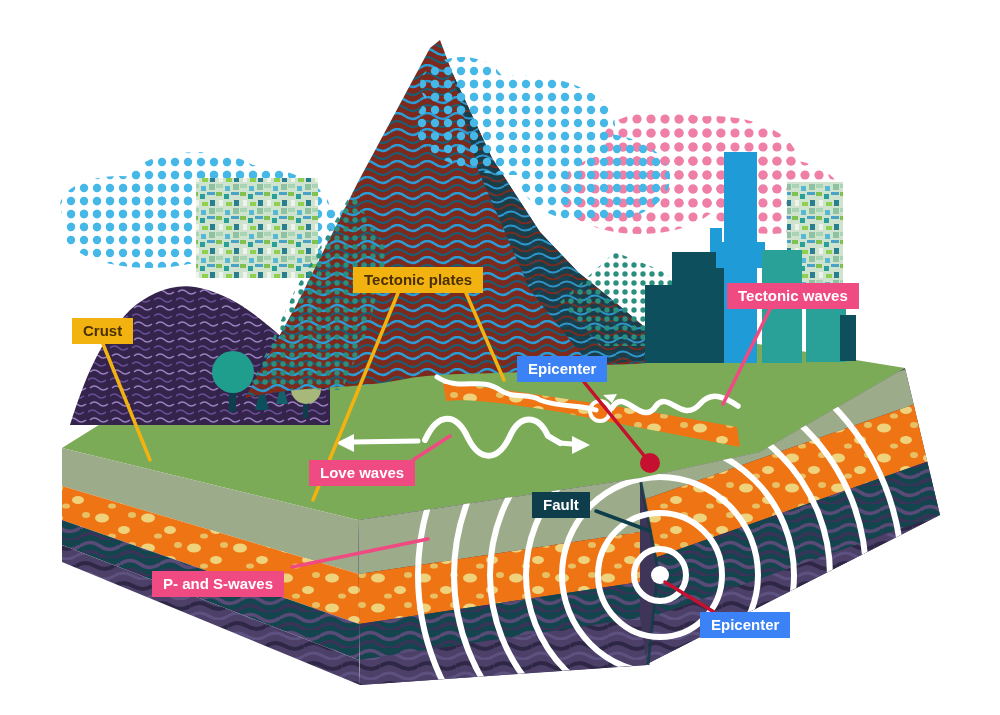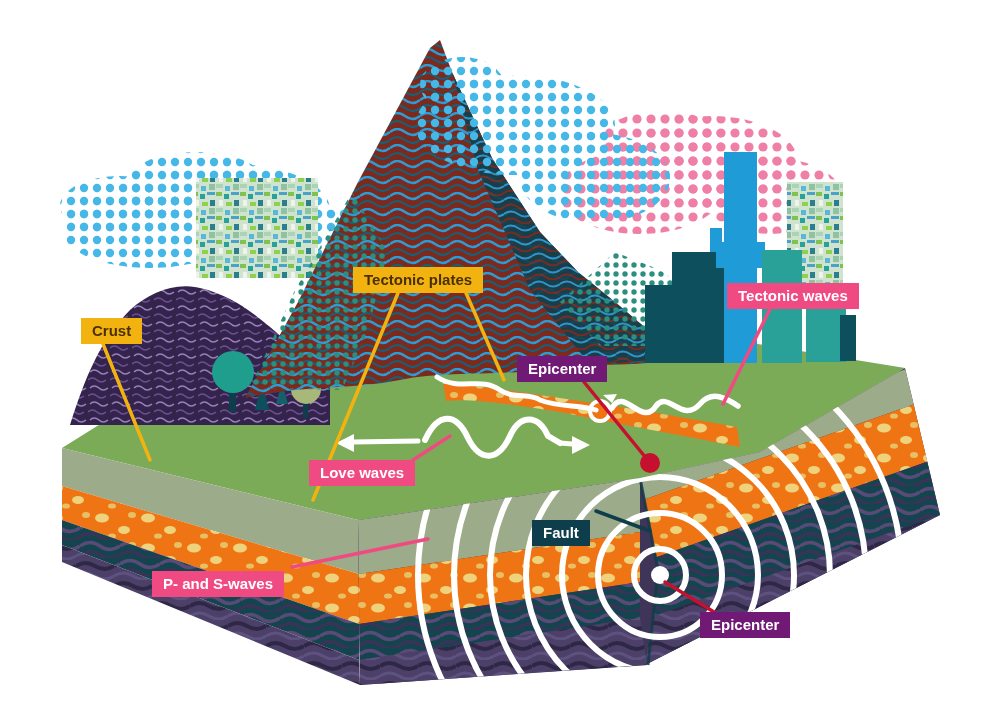--- a/index.html
+++ b/index.html
@@ -3,22 +3,22 @@
 <meta charset="utf-8">
 <style>
   html,body{margin:0;padding:0;background:#ffffff;}
   .stage{position:relative;width:1000px;height:715px;background:#ffffff;overflow:hidden;
          font-family:"Liberation Sans",sans-serif;}
   .stage svg{position:absolute;left:0;top:0;}
   .label{position:absolute;font-weight:700;font-size:15px;line-height:18px;
          padding:4px 11px;white-space:nowrap;text-align:center;}
   .label-yellow{background:#f2b210;color:#4a3000;}
   .label-pink{background:#f04a82;color:#ffffff;}
-  .label-red{background:#701a75;color:#ffffff;}
-  .label-teal{background:#0e3e4c;color:#ffffff;margin-top:28px;}
+  .label-red{background:#3b82f6;color:#ffffff;}
+  .label-teal{background:#0e3e4c;color:#ffffff;}
 </style>
 </head>
 <body>
 
 <div class="stage">
 
 <svg width="1000" height="715" viewBox="0 0 1000 715">
   <defs>
     <pattern id="dotBlue" width="13" height="13" patternUnits="userSpaceOnUse">
       <circle cx="6" cy="6" r="4.2" fill="#45b8e8"></circle>
@@ -195,21 +195,21 @@
     <path d="M466,293 L504,380" stroke="#f2b210"></path>
     <path d="M770,309 L723,404" stroke="#f04a82"></path>
     <path d="M584,382 L646,458" stroke="#c6102f"></path>
     <path d="M413,460 L450,436" stroke="#f04a82"></path>
     <path d="M596,511 L650,531" stroke="#0e3e4c"></path>
     <path d="M292,567 L428,539" stroke="#f04a82"></path>
     <path d="M714,612 L665,582" stroke="#c6102f"></path>
   </g>
 </svg>
 
-<div class="label label-yellow" style="left:81px;top:318px">Crust</div>
+<div class="label label-yellow" style="left:72px;top:318px">Crust</div>
 
 <div class="label label-yellow" style="left:353px;top:267px">Tectonic plates</div>
 
 <div class="label label-pink" style="left:727px;top:283px">Tectonic waves</div>
 
 <div class="label label-red" style="left:517px;top:356px">Epicenter</div>
 
 <div class="label label-pink" style="left:309px;top:460px">Love waves</div>
 
 <div class="label label-teal" style="left:532px;top:492px">Fault</div>

